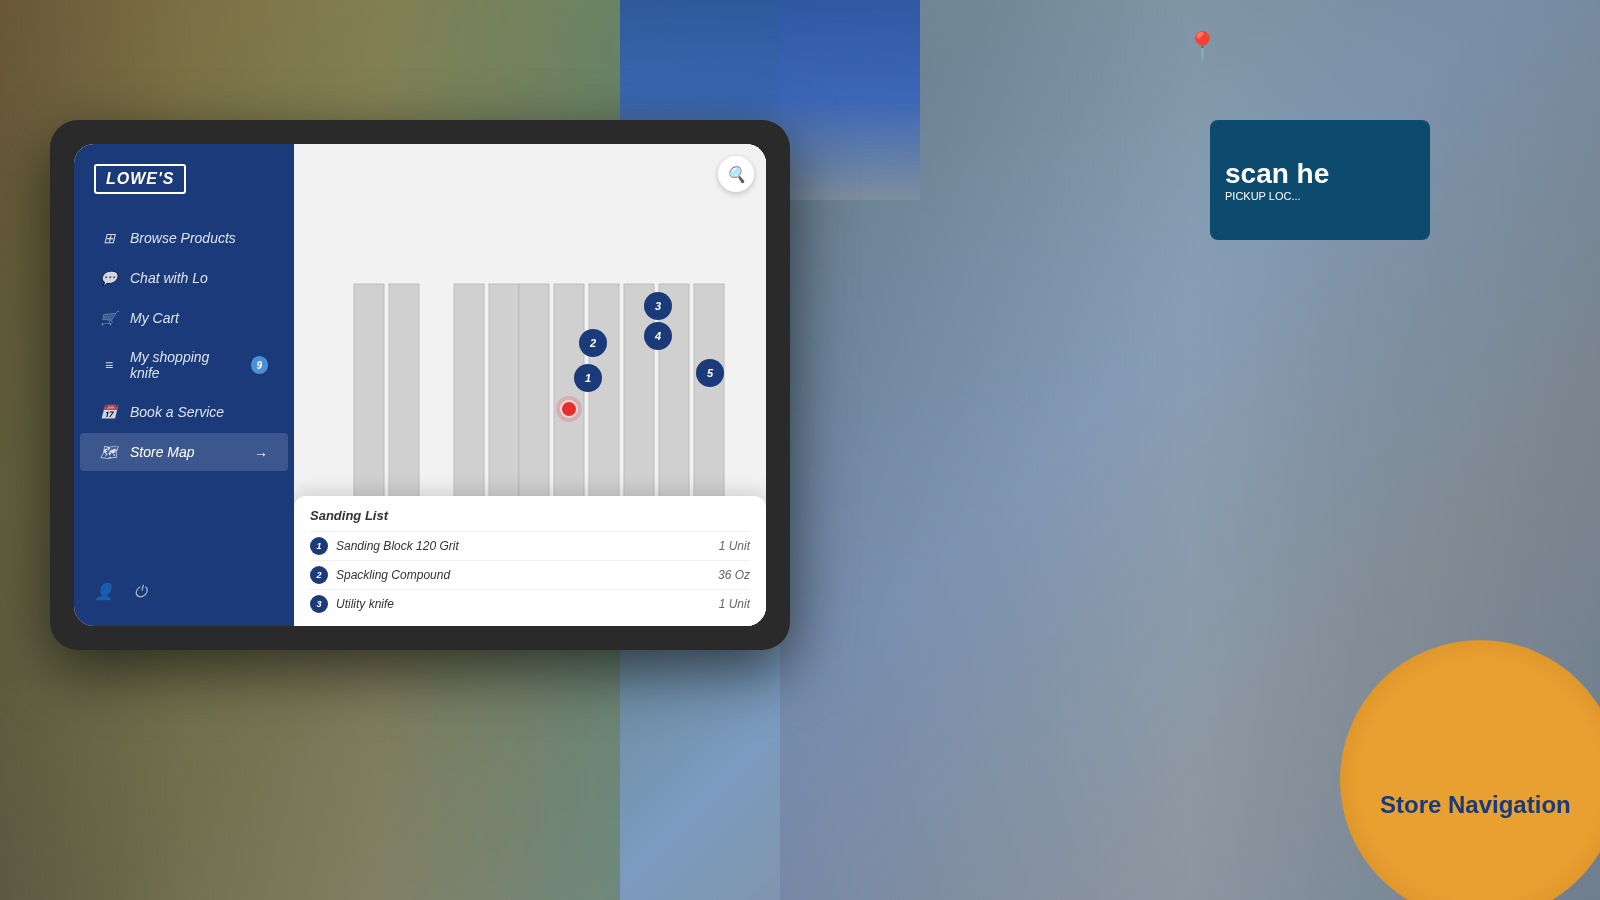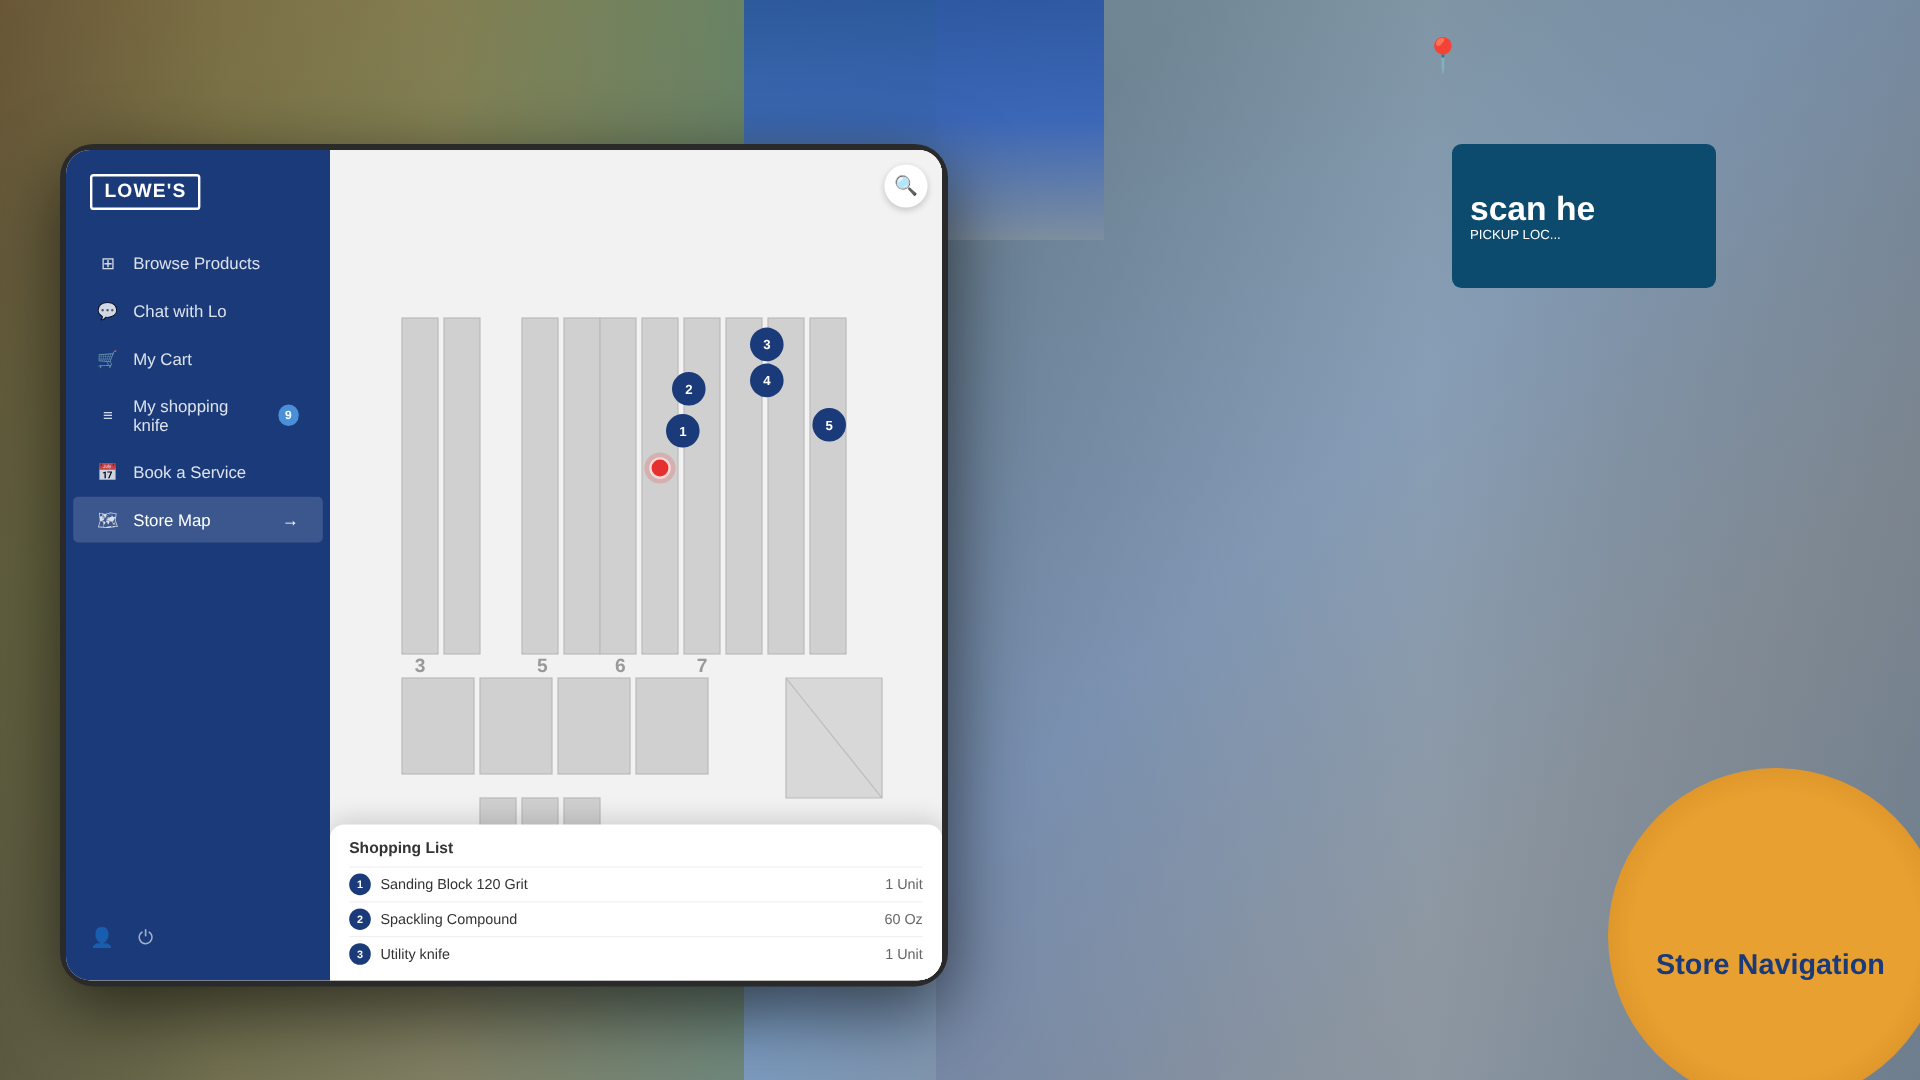--- a/index.html
+++ b/index.html
@@ -70,26 +70,27 @@
       line-height: 1.2;
       z-index: 11;
     }
 
     
     .tablet {
       position: absolute;
       left: 50px;
       top: 120px;
       width: 740px;
-      height: 702px;
+      height: 530px;
       background: #2a2a2a;
       border-radius: 28px;
       box-shadow: 0 20px 60px rgba(0,0,0,0.6);
       z-index: 20;
-      padding: 5px;
+      padding: 24px;
+      font-style: italic;
     }
 
     .tablet-inner {
       width: 100%;
       height: 100%;
       border-radius: 20px;
       overflow: hidden;
       display: flex;
       background: #fff;
     }
@@ -461,30 +462,30 @@
 
           <circle cx="275" cy="265" r="8" fill="#e63030" stroke="white" stroke-width="2"></circle>
           <circle cx="275" cy="265" r="13" fill="rgba(230,48,48,0.2)"></circle>
         </svg>
 
         <div class="map-search-btn">
           <span>🔍</span>
         </div>
 
         <div class="shopping-list-panel">
-          <div class="shopping-list-title">Shopping List</div>
+          <div class="shopping-list-title">Sanding List</div>
           <div class="shopping-list-item">
             <div class="item-number">1</div>
             <div class="item-name">Sanding Block 120 Grit</div>
             <div class="item-qty">1 Unit</div>
           </div>
           <div class="shopping-list-item">
             <div class="item-number">2</div>
             <div class="item-name">Spackling Compound</div>
-            <div class="item-qty">60 Oz</div>
+            <div class="item-qty">36 Oz</div>
           </div>
           <div class="shopping-list-item">
             <div class="item-number">3</div>
             <div class="item-name">Utility knife</div>
             <div class="item-qty">1 Unit</div>
           </div>
         </div>
 
       </div>
     </div>

